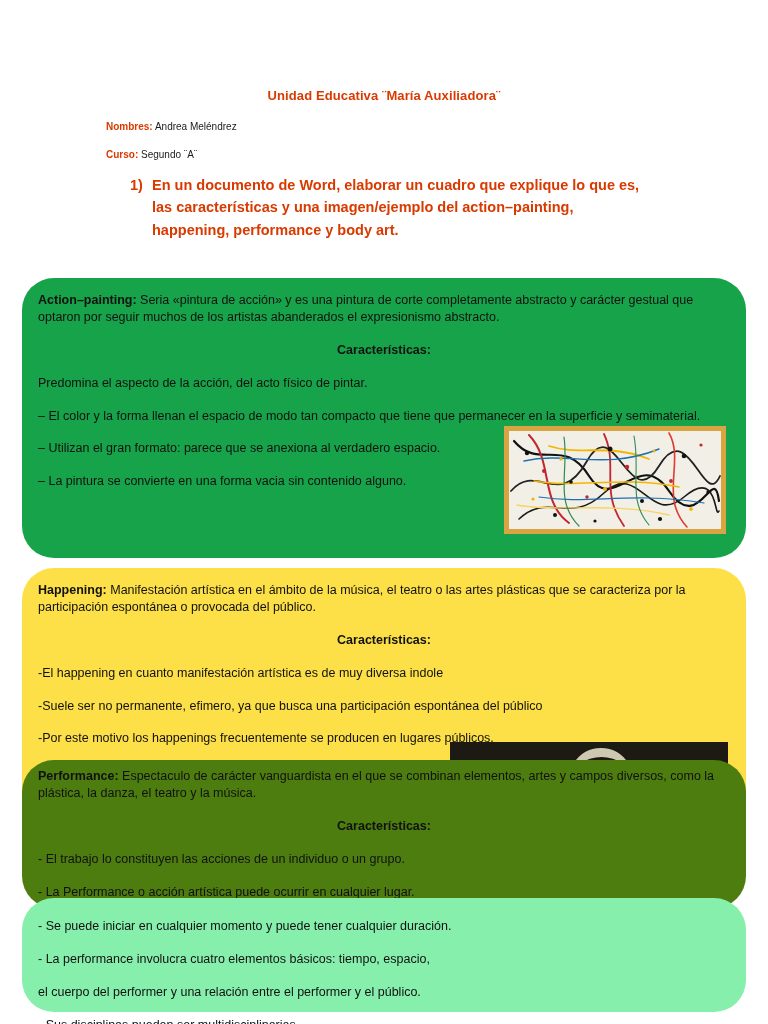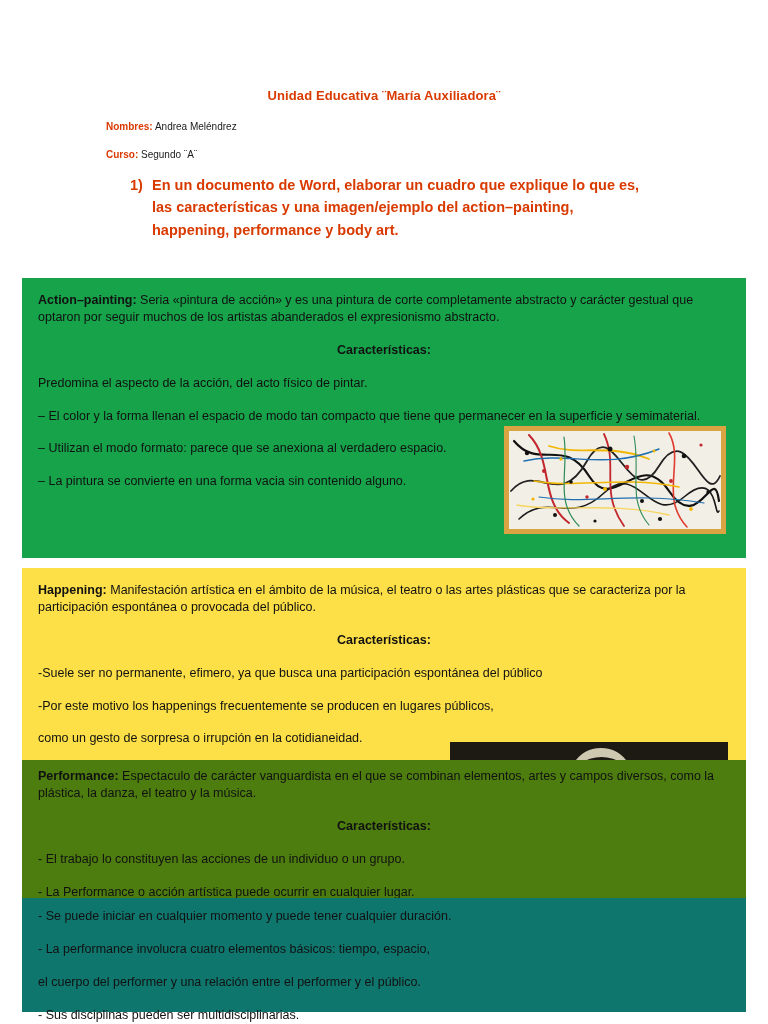--- a/index.html
+++ b/index.html
@@ -61,20 +61,21 @@
   }
   .block {
     position: absolute;
     left: 22px;
     width: 724px;
     box-sizing: border-box;
     padding: 14px 16px 14px 16px;
     font-size: 12.5px;
     color: #111111;
     line-height: 1.0;
+    border-radius: 32px;
   }
   .block p {
     margin: 0 0 16px 0;
     line-height: 1.35;
   }
   .block p:last-child { margin-bottom: 0; }
   .lead { font-weight: bold; }
   .sub { font-weight: bold; text-align: center; }
   #block-action {
     top: 278px;
@@ -88,22 +89,22 @@
   }
   #block-performance {
     top: 760px;
     height: 148px;
     background: #4d7c0f;
     padding-top: 8px;
   }
   #block-body {
     top: 898px;
     height: 114px;
-    background: #0f766e;
-    padding-top: 10px;
+    background: #86efac;
+    padding-top: 20px;
   }
   .img-action {
     position: absolute;
     right: 20px;
     top: 148px;
     width: 222px;
     height: 108px;
     border: 5px solid #d9a441;
     box-sizing: border-box;
     background: #111;
@@ -145,21 +146,21 @@
     </li>
   </ul>
 
   <div class="block" id="block-action">
     <p>
       <span class="lead">Action–painting:</span><span> Seria «pintura de acción» y es una pintura de corte completamente abstracto y carácter gestual que optaron por seguir muchos de los artistas abanderados el expresionismo abstracto.</span>
     </p>
     <p class="sub">Características:</p>
     <p>Predomina el aspecto de la acción, del acto físico de pintar.</p>
     <p>– El color y la forma llenan el espacio de modo tan compacto que tiene que permanecer en la superficie y semimaterial.</p>
-    <p>– Utilizan el modo formato: parece que se anexiona al verdadero espacio.</p>
+    <p>– Utilizan el gran formato: parece que se anexiona al verdadero espacio.</p>
     <p>– La pintura se convierte en una forma vacia sin contenido alguno.</p>
 
     <div class="img-action">
       <svg viewBox="0 0 212 98" preserveAspectRatio="none" width="100%" height="100%">
         <rect x="0" y="0" width="212" height="98" fill="#f2efe6"></rect>
         <g stroke-linecap="round">
           <path d="M5 10 C30 40, 55 5, 80 45 S130 15, 160 60 205 30, 210 70" stroke="#111" stroke-width="2.2" fill="none"></path>
           <path d="M2 60 C28 30, 50 80, 78 30 S120 85, 150 35 195 80, 211 45" stroke="#222" stroke-width="1.8" fill="none"></path>
           <path d="M10 88 C40 60, 60 95, 95 62 S140 96, 175 66 205 90, 210 80" stroke="#1a1a1a" stroke-width="1.6" fill="none"></path>
           <path d="M20 4 C45 30, 30 70, 60 92" stroke="#c1272d" stroke-width="2" fill="none"></path>
@@ -200,20 +201,21 @@
         </g>
       </svg>
     </div>
   </div>
 
   <div class="block" id="block-happening">
     <p>
       <span class="lead">Happening:</span><span> Manifestación artística en el ámbito de la música, el teatro o las artes plásticas que se caracteriza por la participación espontánea o provocada del público.</span>
     </p>
     <p class="sub">Características:</p>
+    <p>-El happening en cuanto manifestación artística es de muy diversa indole</p>
     <p>-Suele ser no permanente, efimero, ya que busca una participación espontánea del público</p>
     <p>-Por este motivo los happenings frecuentemente se producen en lugares públicos,</p>
     <p>como un gesto de sorpresa o irrupción en la cotidianeidad.</p>
     <p>-Un ejemplo de ello son los eventos organizados por Spencer Tunik</p>
     <p>-Estos eventos implican a masas de gente desnuda.</p>
 
     <div class="img-happening">
       <svg viewBox="0 0 278 152" preserveAspectRatio="none" width="100%" height="100%">
         <rect x="0" y="0" width="278" height="152" fill="#1d1a14"></rect>
         <ellipse cx="40" cy="120" rx="46" ry="54" fill="#2fa04a"></ellipse>

